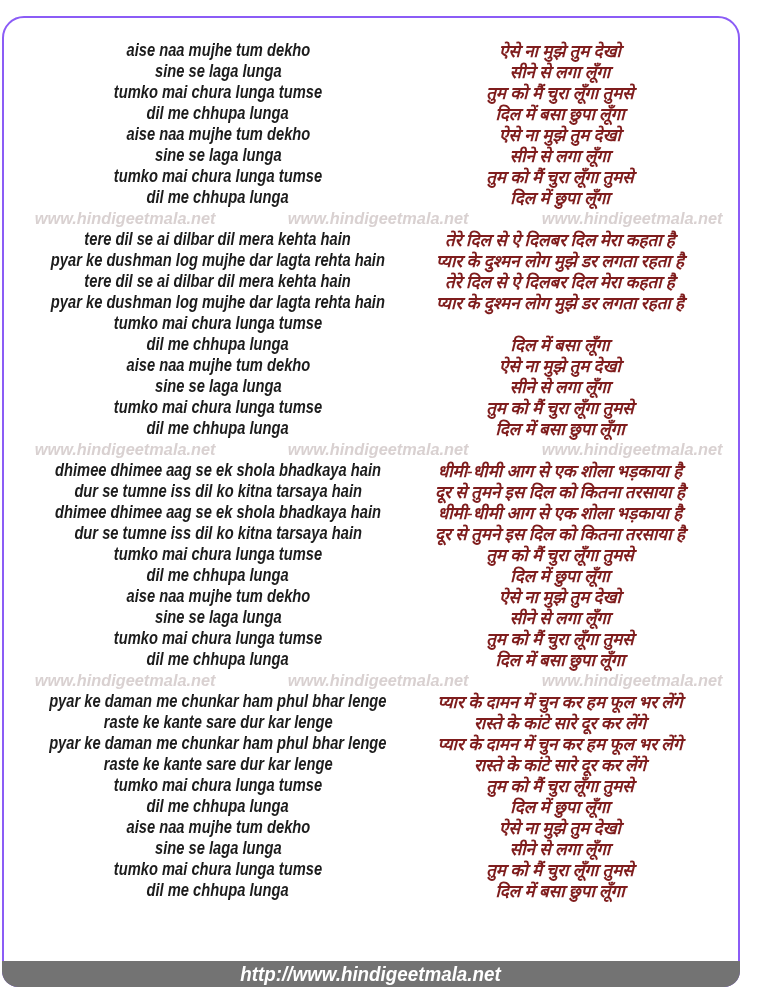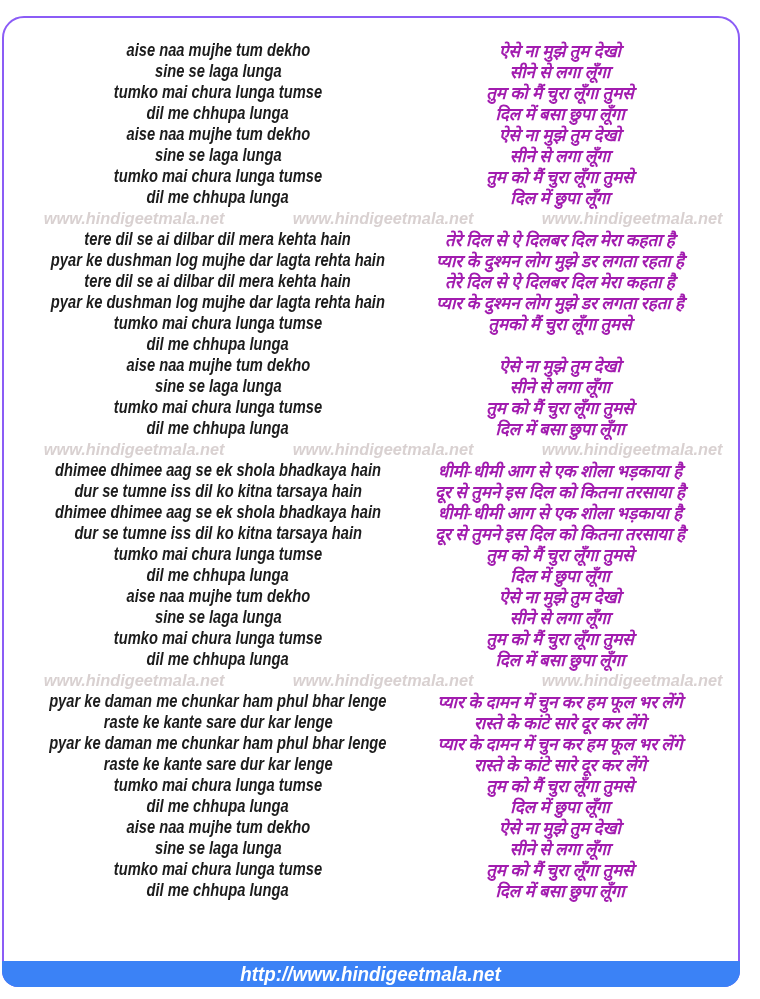--- a/index.html
+++ b/index.html
@@ -38,48 +38,48 @@
     white-space:nowrap;
     transform:scaleX(0.84);
     transform-origin:center;
   }
   .hindi-text {
     display:inline-block;
     font-family:"Liberation Serif", serif;
     font-style:italic;
     font-weight:700;
     font-size:17px;
-    color:#a21caf;
+    color:#7f1d1d;
     white-space:nowrap;
     text-align:center;
   }
   .wm-row {
     height:21px;
     display:flex;
     justify-content:space-between;
     align-items:center;
-    padding:0 12px 0 36px;
+    padding:0 12px 0 27px;
     gap:20px;
   }
   .wm-text {
     display:inline-block;
     font-family:"Liberation Sans", sans-serif;
     font-style:italic;
     font-weight:700;
     font-size:17px;
     color:#d9d1d1;
     white-space:nowrap;
     transform:scaleX(0.96);
     transform-origin:center;
   }
   .footer-bar {
     position:absolute;
     left:-2px; right:-2px; bottom:-2px;
     height:26px;
-    background:#3b82f6;
+    background:#737373;
     border-radius:0 0 16px 16px;
     display:flex;
     align-items:center;
     justify-content:center;
   }
   .footer-url {
     font-family:"Liberation Sans", sans-serif;
     font-style:italic;
     font-weight:700;
     font-size:20px;
@@ -145,24 +145,24 @@
         <div class="line-row">
           <div class="col-latin"><span class="latin-text">tere dil se ai dilbar dil mera kehta hain</span></div>
           <div class="col-hindi"><span class="hindi-text">तेरे दिल से ऐ दिलबर दिल मेरा कहता है</span></div>
         </div>
         <div class="line-row">
           <div class="col-latin"><span class="latin-text">pyar ke dushman log mujhe dar lagta rehta hain</span></div>
           <div class="col-hindi"><span class="hindi-text">प्यार के दुश्मन लोग मुझे डर लगता रहता है</span></div>
         </div>
         <div class="line-row">
           <div class="col-latin"><span class="latin-text">tumko mai chura lunga tumse</span></div>
-          <div class="col-hindi"><span class="hindi-text">तुमको मैं चुरा लूँगा तुमसे</span></div>
-        </div>
-        <div class="line-row">
-          <div class="col-latin"><span class="latin-text">dil me chhupa lunga</span></div>
+        </div>
+        <div class="line-row">
+          <div class="col-latin"><span class="latin-text">dil me chhupa lunga</span></div>
+          <div class="col-hindi"><span class="hindi-text">दिल में बसा लूँगा</span></div>
         </div>
         <div class="line-row">
           <div class="col-latin"><span class="latin-text">aise naa mujhe tum dekho</span></div>
           <div class="col-hindi"><span class="hindi-text">ऐसे ना मुझे तुम देखो</span></div>
         </div>
         <div class="line-row">
           <div class="col-latin"><span class="latin-text">sine se laga lunga</span></div>
           <div class="col-hindi"><span class="hindi-text">सीने से लगा लूँगा</span></div>
         </div>
         <div class="line-row">

